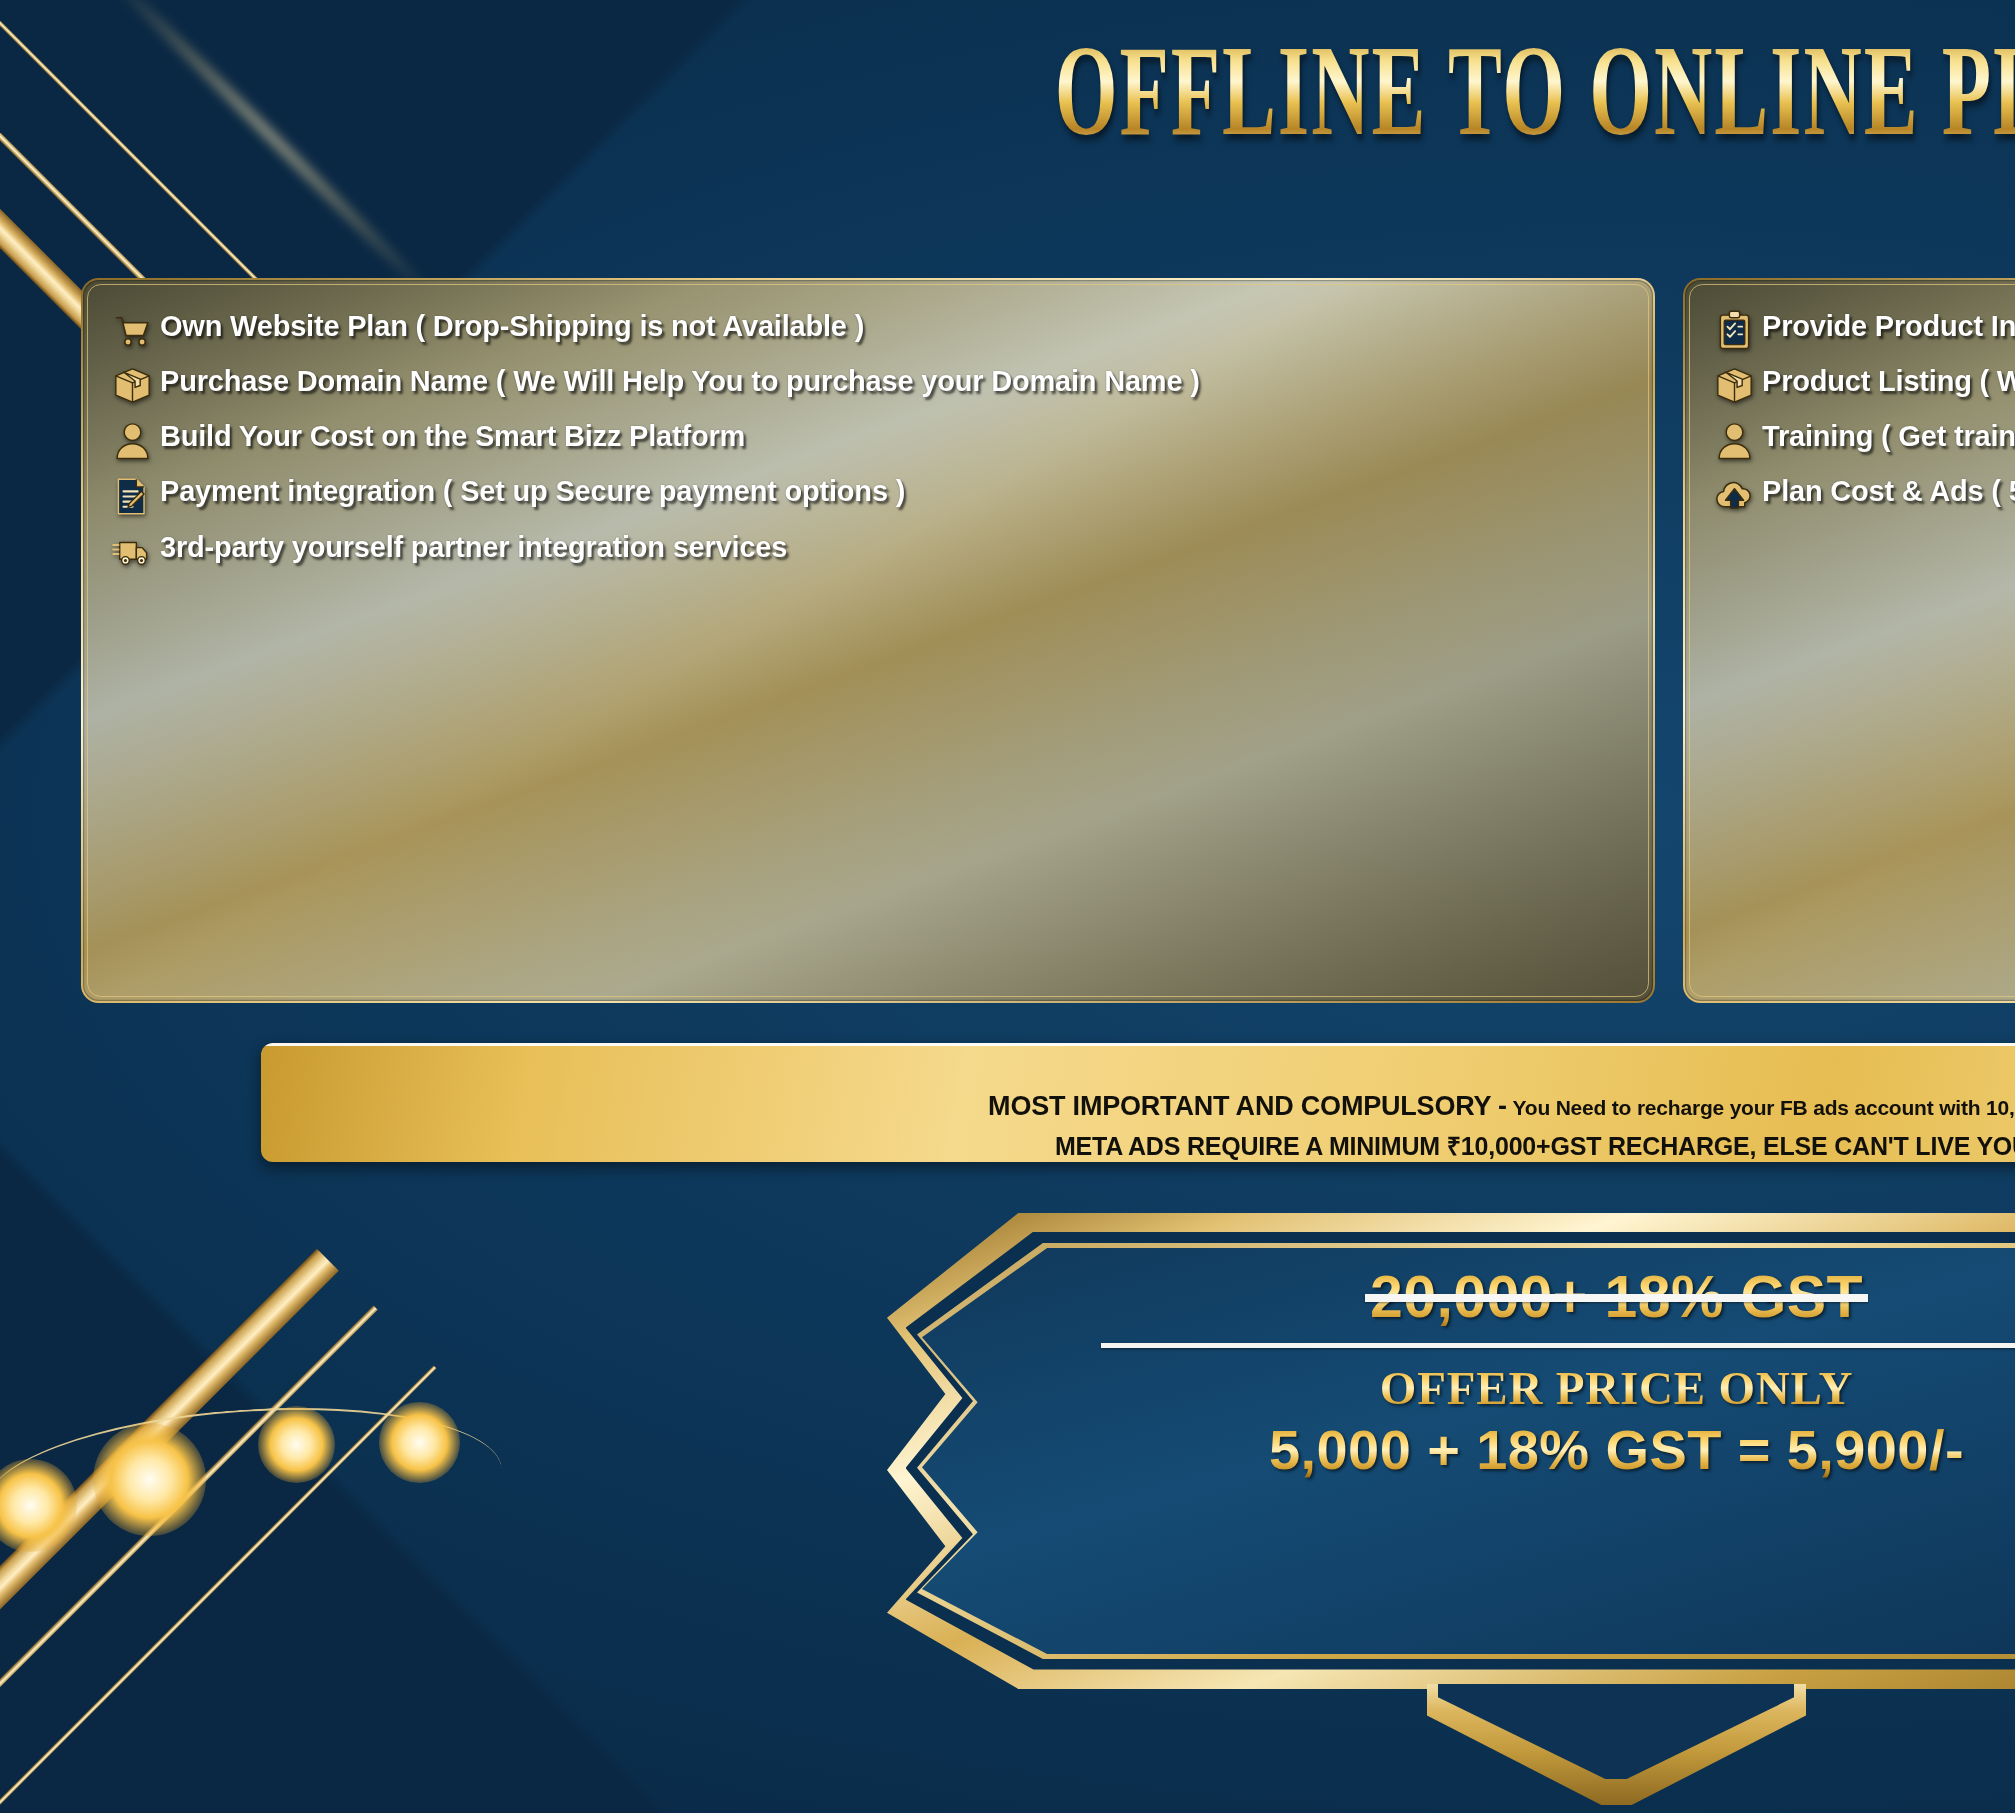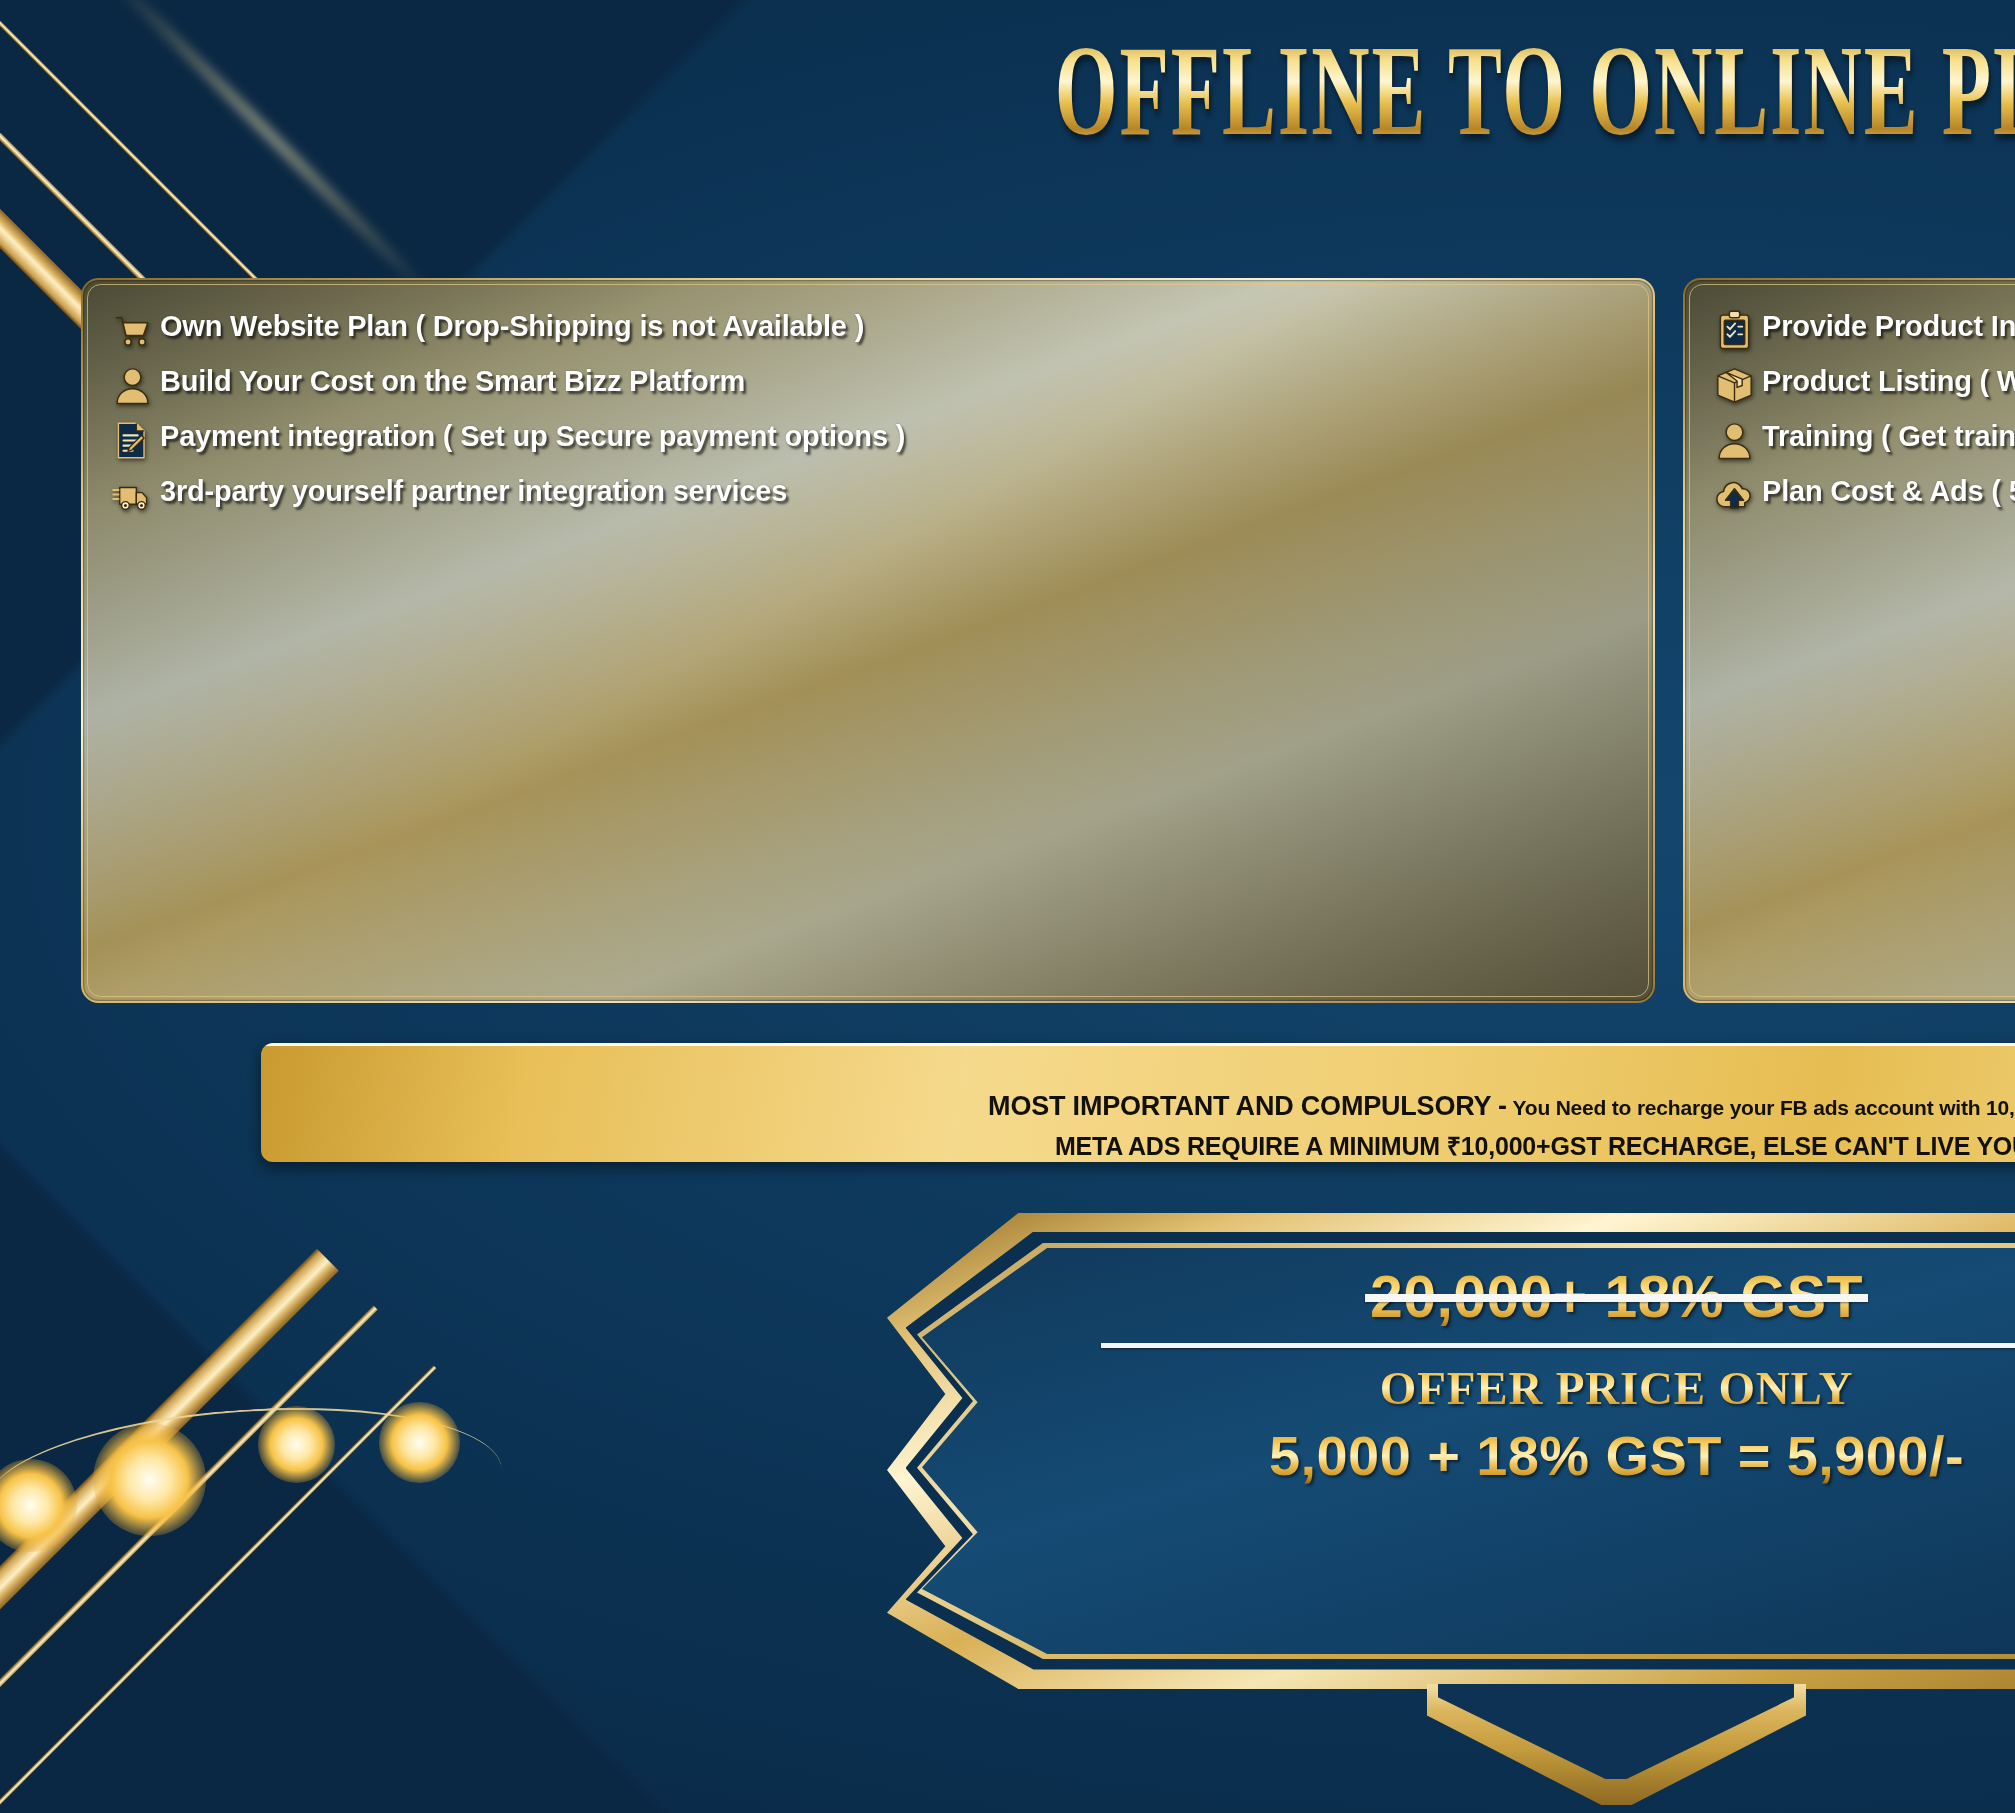--- a/index.html
+++ b/index.html
@@ -183,21 +183,21 @@
   .strike {
     position:absolute; left:-4.8px; right:-4.8px; top:52%;
     height:8px; background:#f7f7f5; transform:translateY(-50%);
     box-shadow:0 0.8px 2px rgba(0,0,0,.45);
   }
   #divider {
     width:1032px; height:5.2px; background:#f5f5f2;
     margin:12px 0 13.7px; box-shadow:0 1.2px 2.4px rgba(0,0,0,.45);
   }
   #offer-label { font-size:47px; letter-spacing:0.8px;font-family:Liberation Serif, serif; }
-  #offer-price { font-size:56px; margin-top:12px; line-height:1.02; text-align:center; }
+  #offer-price { font-size:56px; margin-top:6px; line-height:1.02; text-align:center; }
 
   
   #badge-tail {
     position:absolute; left:540px; top:471px; width:379px; height:121px;
     background:linear-gradient(180deg,#f2dfa6 0%, #dcb65e 22%, #c39a3c 55%, #8e6a22 100%);
     clip-path:polygon(0% 0%, 100% 0%, 100% 26%, 54% 100%, 46% 100%, 0% 26%);
     filter:drop-shadow(0 6.4px 10.5px rgba(0,0,0,.45));
   }
   #badge-tail-inner {
     position:absolute; left:551px; top:471px; width:356px; height:95px;
@@ -247,20 +247,33 @@
             <g fill="#e2be72" stroke="#3a2c0c" stroke-width="2.4" stroke-linejoin="round">
           <path d="M6 12h9l3 8h38l-7 20H22L15 12"></path>
               <circle cx="25" cy="50" r="5"></circle>
               <circle cx="47" cy="50" r="5"></circle>
         </g>
           </svg>
       </span>
       <span class="txt">Own Website Plan ( Drop-Shipping is not Available )</span>
     </div>
 
+    <div class="item">
+      <span class="ico">
+        <svg viewBox="0 0 64 64">
+            <g stroke="#3a2c0c" stroke-width="2.2" stroke-linejoin="round">
+          <path d="M32 6 58 17v30L32 58 6 47V17z" fill="#e2be72"></path>
+          <path d="M6 17l26 11 26-11" fill="none"></path>
+              <path d="M32 28v30" fill="none"></path>
+          <path d="M18 11l26 11v10l-8 3V25z" fill="#f4ddab"></path>
+        </g>
+          </svg>
+      </span>
+      <span class="txt">Purchase Domain Name ( We Will Help You to purchase your Domain Name )</span>
+    </div>
 
     <div class="item">
       <span class="ico">
         <svg viewBox="0 0 64 64">
             <g fill="#e2be72" stroke="#3a2c0c" stroke-width="2.2">
           <circle cx="32" cy="19" r="13"></circle>
               <path d="M8 60c0-14 11-23 24-23s24 9 24 23z"></path>
         </g>
           </svg>
       </span>

